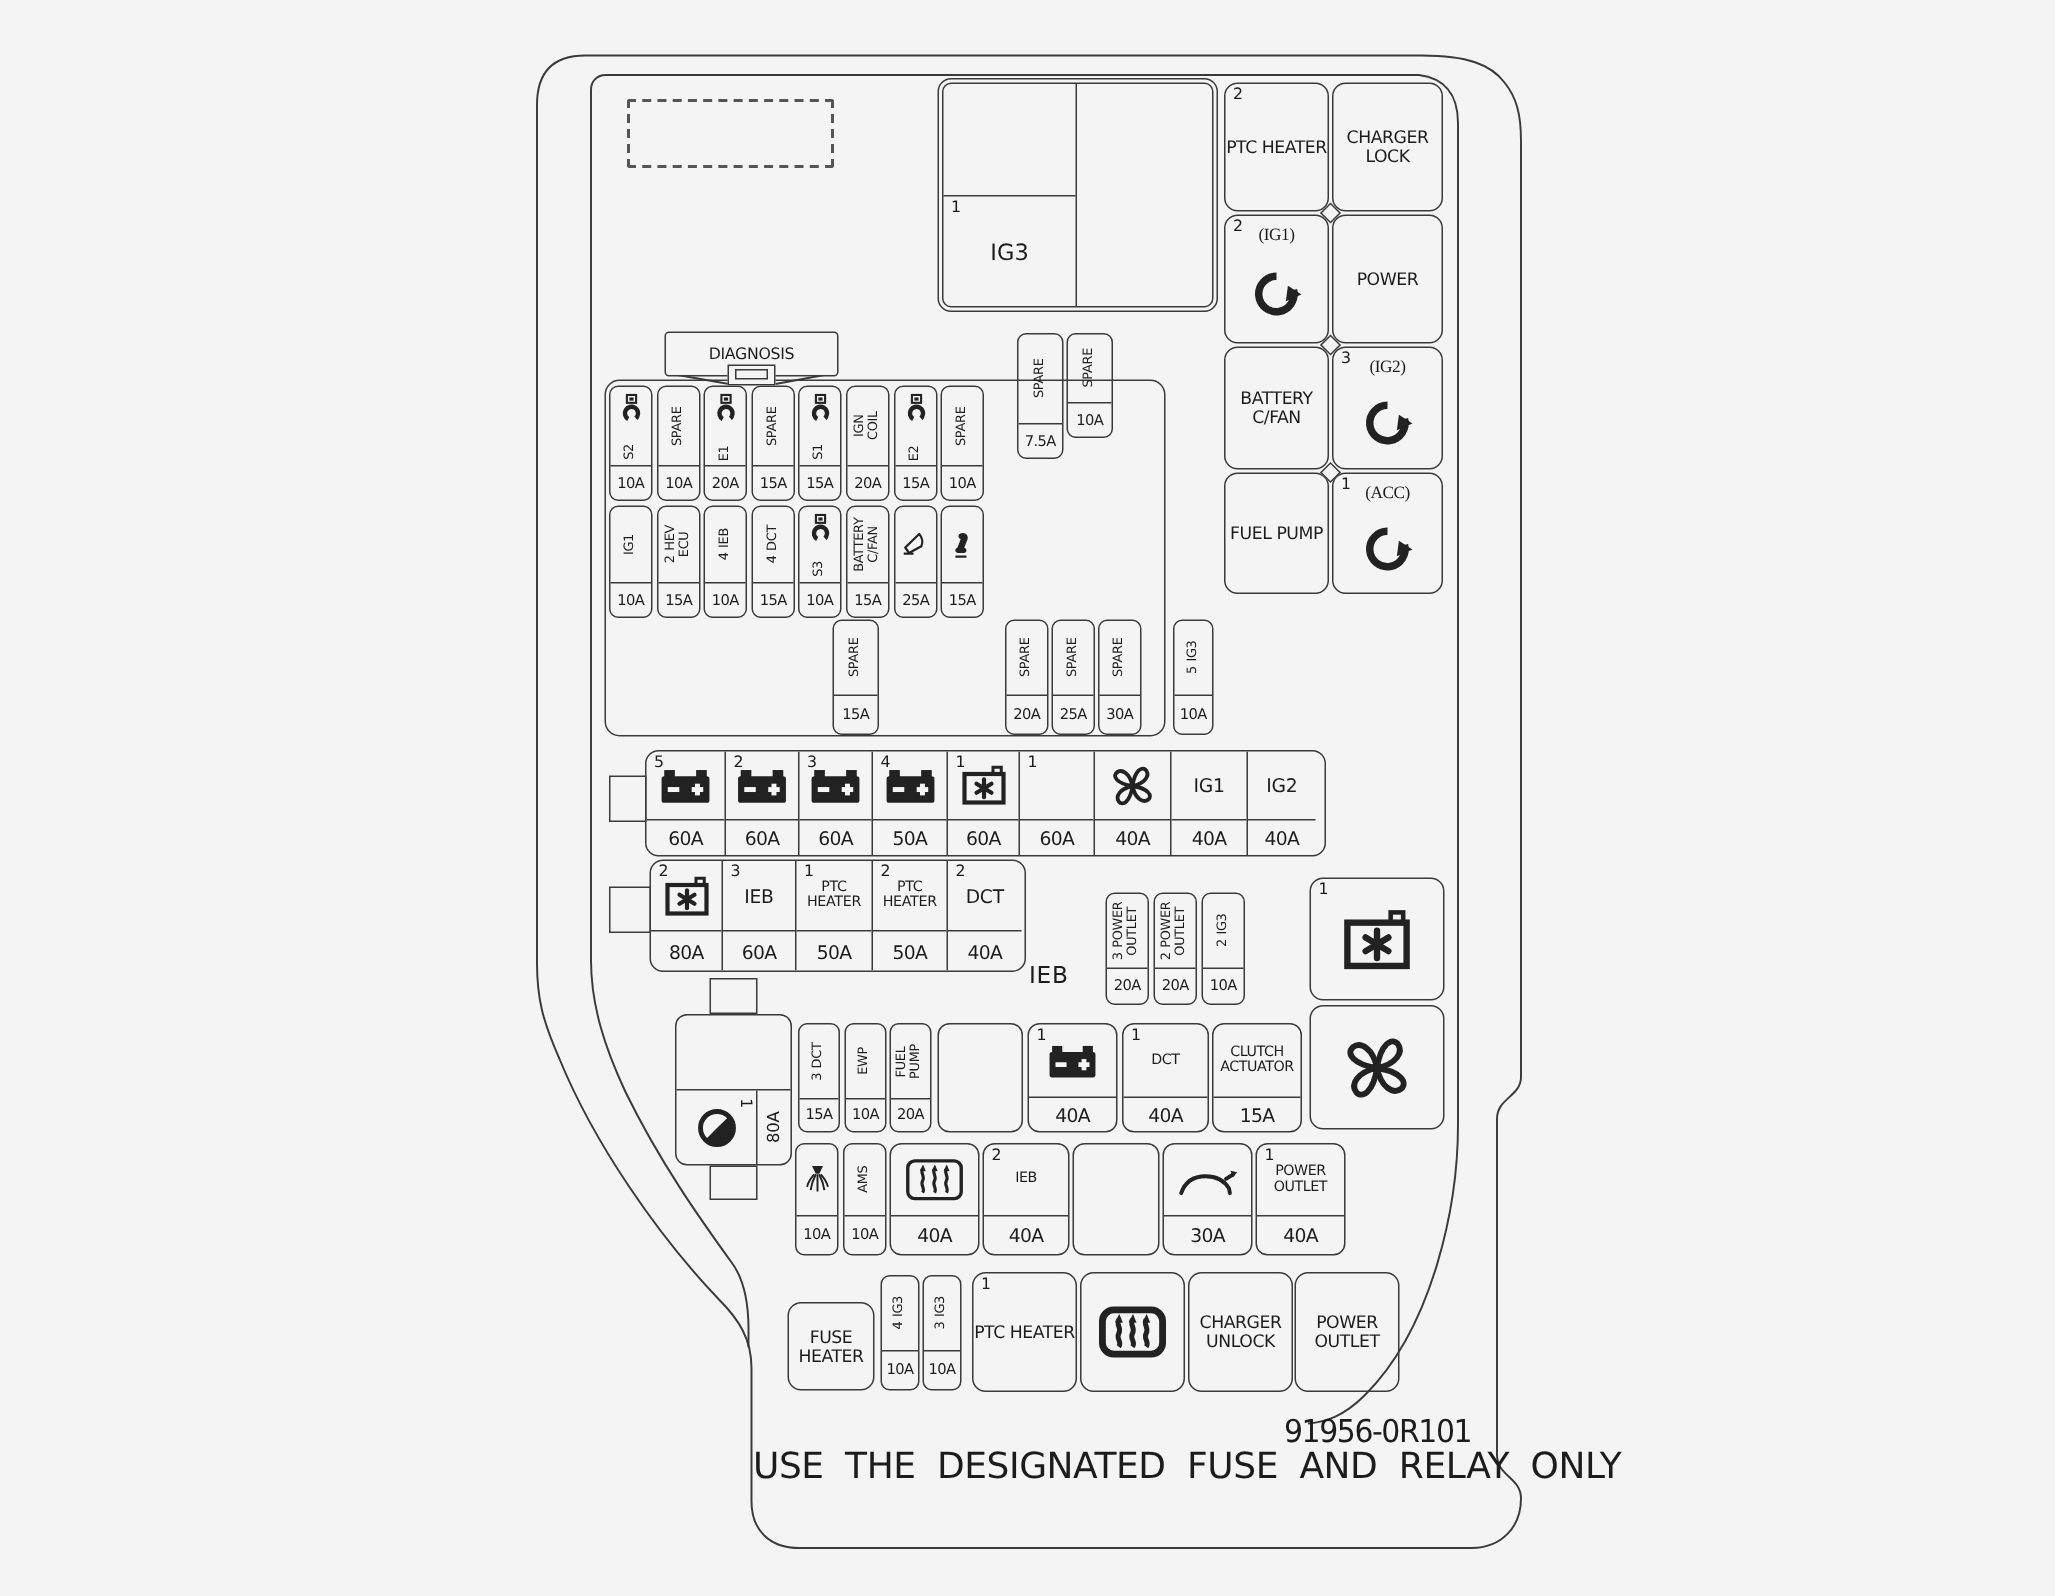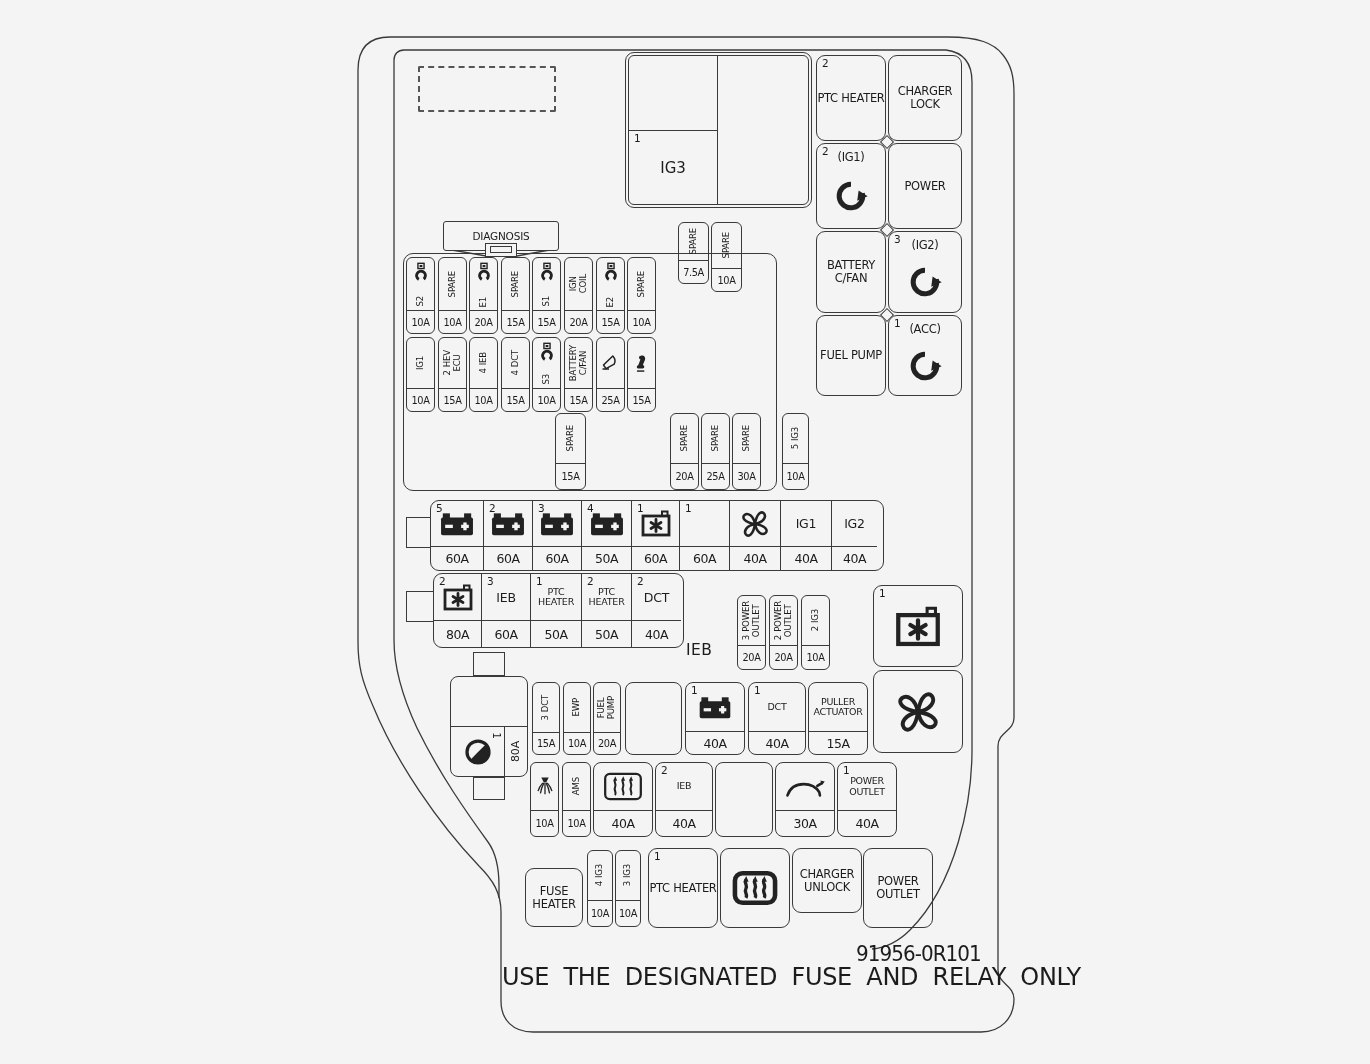--- a/index.html
+++ b/index.html
@@ -6,21 +6,21 @@
   .canvas{position:relative;width:1370px;height:1064px;background:#f4f4f5;overflow:hidden;
     font-family:"DejaVu Sans","Liberation Sans",sans-serif;color:#1c1c1c;}
   svg.outline{position:absolute;left:0;top:0;z-index:0;}
   .abs{position:absolute;}
   .dashedbox{border:2px dashed #555;border-radius:2px;z-index:2;}
   
   .cbox,.wbox,.vfuse,.rgroup,.tab,.frame{position:absolute;border:1px solid #3a3a3a;background:transparent;z-index:2;box-sizing:border-box;}
   .cbox{border-radius:9px;display:flex;flex-direction:column;align-items:center;justify-content:center;}
   .cbox .clabel{font-size:11.5px;line-height:13px;text-align:center;letter-spacing:-0.3px;white-space:pre-line;}
   .cbox.topicon{justify-content:flex-start;}
-  .cbox.topicon .clabel{margin-top:7px;}
+  .cbox.topicon .clabel{margin-top:7px;font-family:Liberation Serif, serif;}
   .cbox.topicon .iconwrap{flex:1;display:flex;align-items:center;justify-content:center;}
   .num{position:absolute;top:2px;left:5px;font-size:10.5px;line-height:11px;}
   .wbox{border-radius:8px;display:flex;flex-direction:column;}
   .wbox .cap{flex:1;position:relative;display:flex;align-items:center;justify-content:center;overflow:hidden;}
   .wbox .cap .clabel{font-size:9.5px;line-height:10.5px;text-align:center;letter-spacing:-0.3px;}
   .ramp{border-top:1px solid #3a3a3a;display:flex;align-items:center;justify-content:center;font-size:12.5px;letter-spacing:-0.5px;}
   
   .vfuse{border-radius:6px;display:flex;flex-direction:column;}
   .vlbl{flex:1;display:flex;flex-direction:column;align-items:center;justify-content:center;overflow:hidden;padding:2px 0;position:relative;}
   .vlbl.both{justify-content:space-between;padding:4px 0 3px 0;}
@@ -120,21 +120,21 @@
 
   <div class="ieb-txt">IEB</div>
 
   <div class="partnum">91956-0R101</div>
   <div class="warn">USE THE DESIGNATED FUSE AND RELAY ONLY</div>
 
   <div class="diamond" style="left:882px;top:137px;"></div>
   <div class="diamond" style="left:882px;top:225px;"></div>
   <div class="diamond" style="left:882px;top:310px;"></div>
 
-<div class="vfuse" style="left: 678px; top: 222px; width: 31px; height: 62px;">
+<div class="vfuse" style="left: 678px; top: 222px; width: 31px; height: 84px;">
       <div class="vlbl">
         <span class="vtext"><span class="vl">SPARE</span></span>
       </div>
       <div class="vamp" style="height: 22px;">
         <span>7.5A</span>
       </div>
     </div>
     <div class="vfuse" style="left: 711px; top: 222px; width: 31px; height: 70px;">
       <div class="vlbl">
         <span class="vtext"><span class="vl">SPARE</span></span>
@@ -656,21 +656,21 @@
       <div class="cap">
         <span class="num">1</span>
         <span class="clabel">DCT</span>
       </div>
       <div class="ramp" style="height: 22px;">
         <span>40A</span>
       </div>
     </div>
     <div class="wbox" style="left: 808px; top: 682px; width: 60px; height: 73px;">
       <div class="cap">
-        <span class="clabel">PULLER ACTUATOR</span>
+        <span class="clabel">CLUTCH ACTUATOR</span>
       </div>
       <div class="ramp" style="height: 22px;">
         <span>15A</span>
       </div>
     </div>
     <div class="vfuse" style="left: 530px; top: 762px; width: 29px; height: 75px;">
       <div class="vlbl">
         <span class="iconwrap">
           <svg viewBox="0 0 24 26" width="22" height="24">
             <path d="M8 2.5 H16 L13.3 8 H10.7 Z" fill="#222"></path>
@@ -788,21 +788,21 @@
             </g>
             <g fill="#222">
               <polygon points="7.4,8.2 9.2,4.6 10.8,8.4"></polygon>
               <polygon points="13.4,8.2 15.2,4.6 16.8,8.4"></polygon>
               <polygon points="19.4,8.2 21.2,4.6 22.8,8.4"></polygon>
             </g>
           </svg>
         </span>
       </div>
     </div>
-    <div class="cbox" style="left: 792px; top: 848px; width: 70px; height: 65px;">
+    <div class="cbox" style="left: 792px; top: 848px; width: 70px; height: 80px;">
       <span class="clabel">CHARGER UNLOCK</span>
     </div>
     <div class="cbox" style="left: 863px; top: 848px; width: 70px; height: 80px;">
       <span class="clabel">POWER OUTLET</span>
     </div>
     <div class="cbox" style="left: 816px; top: 55px; width: 70px; height: 86px;">
       <span class="num">2</span>
       <span class="clabel">PTC HEATER</span>
     </div>
     <div class="cbox" style="left: 888px; top: 55px; width: 74px; height: 86px;">

